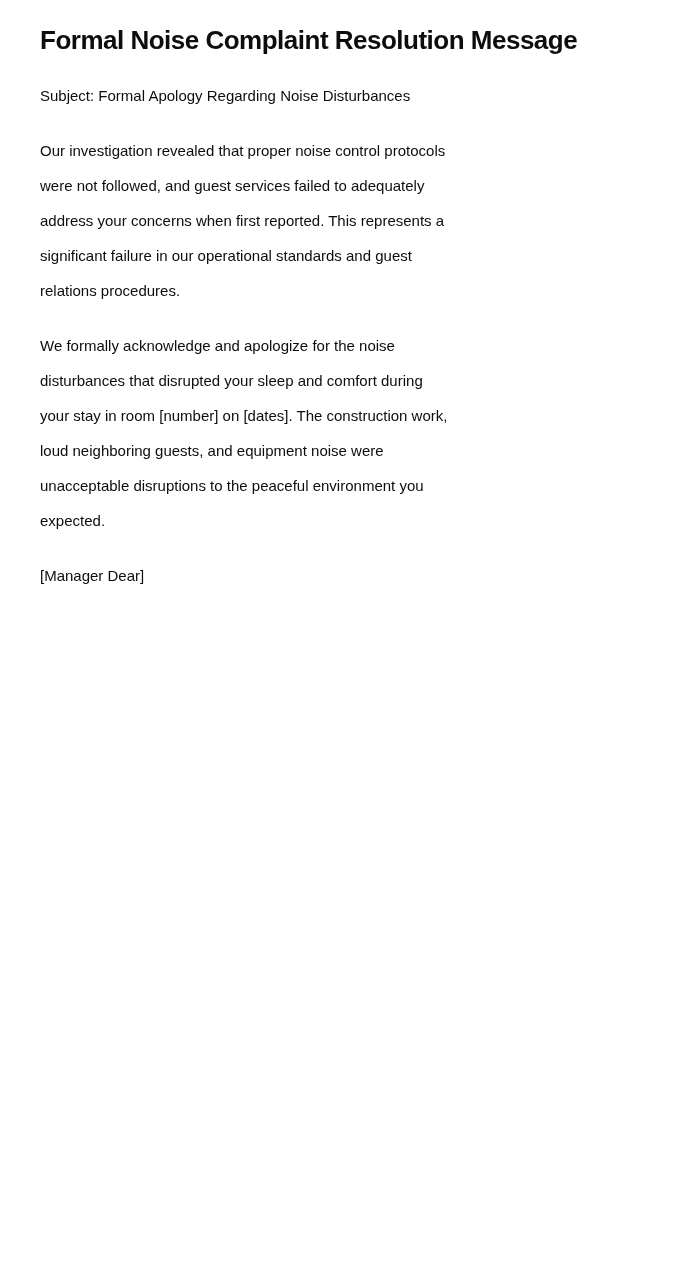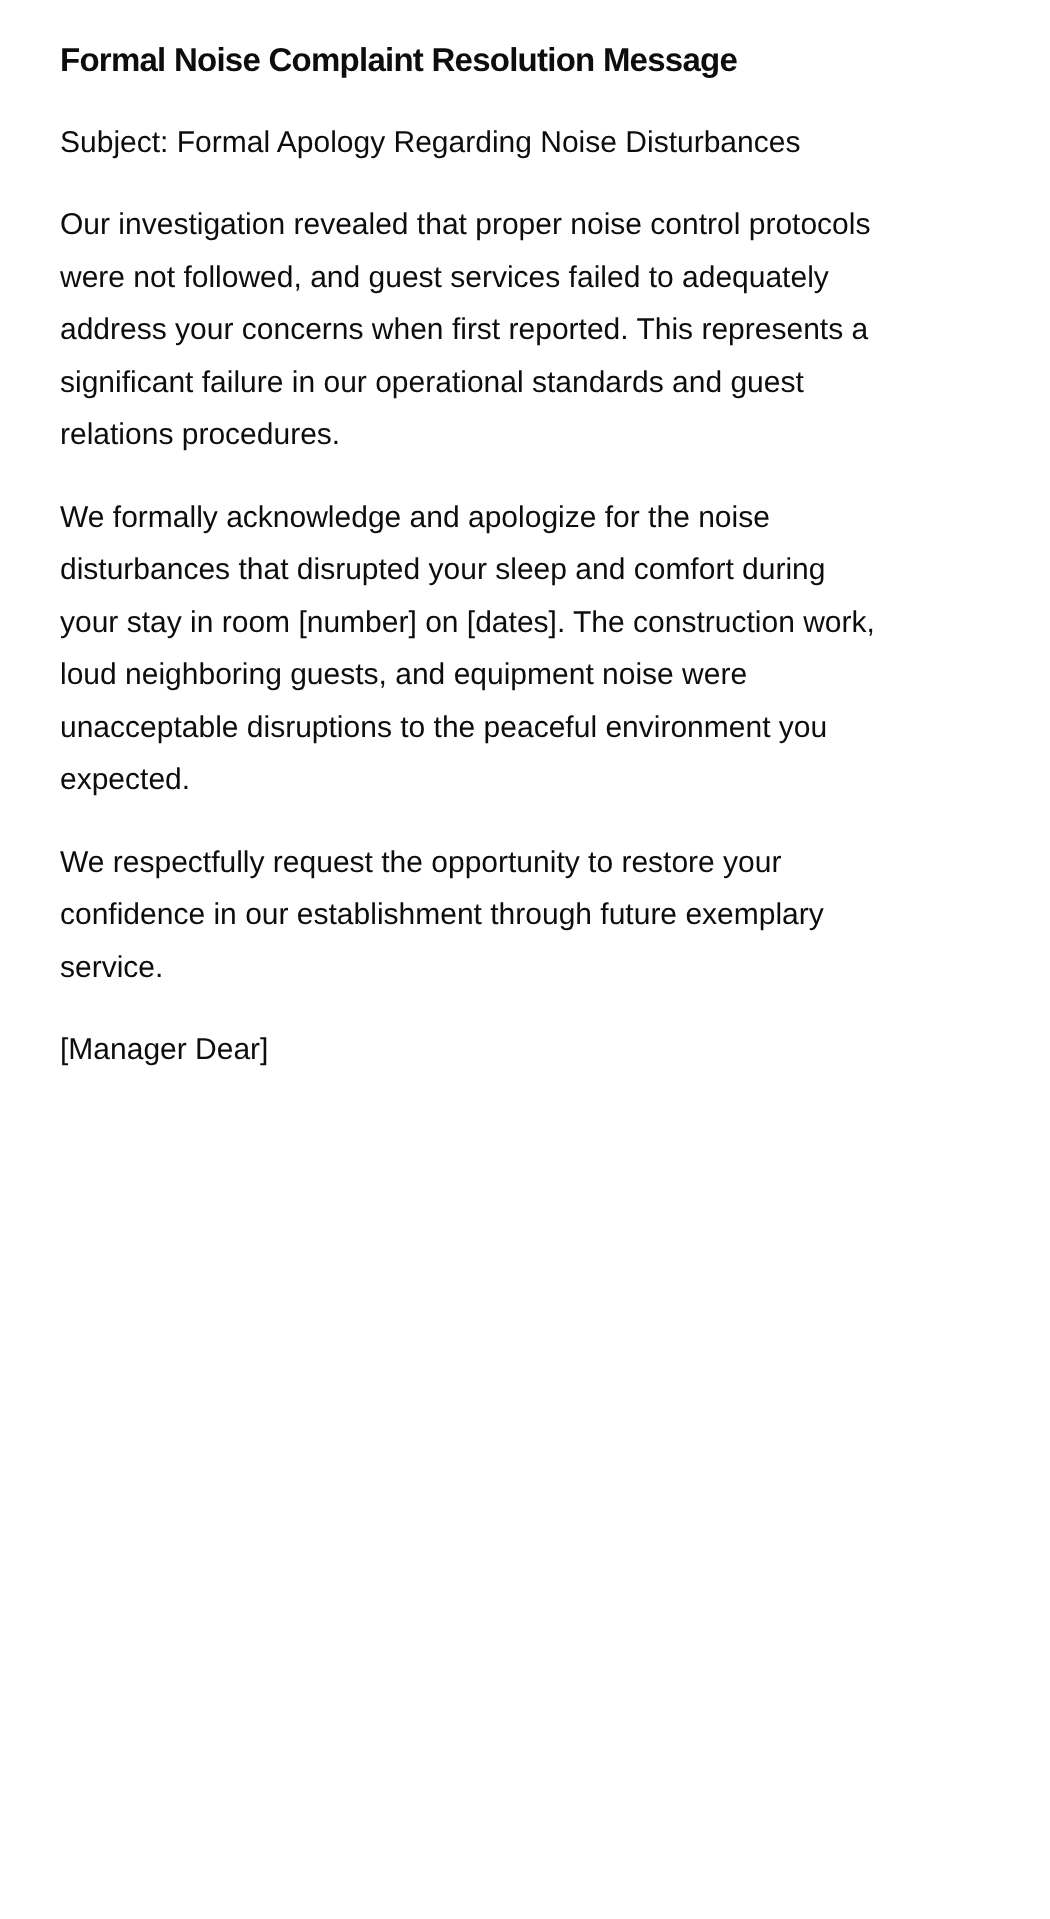--- a/index.html
+++ b/index.html
@@ -12,29 +12,29 @@
     background: #ffffff;
     color: #0d0d0d;
     font-family: "Liberation Sans", "DejaVu Sans", sans-serif;
     overflow: hidden;
   }
   .doc {
     padding: 24px 40px 0 40px;
     width: 620px;
   }
   .doc-title {
-    font-size: 22px;
+    font-size: 26px;
     line-height: 32px;
     font-weight: 700;
     letter-spacing: -0.5px;
     margin: 0 0 22px 0;
     color: #0d0d0d;
   }
   .para {
-    font-size: 20px;
+    font-size: 15px;
     line-height: 35px;
     font-weight: 400;
     margin: 0 0 20px 0;
     white-space: pre-line; 
     letter-spacing: 0;
   }
 </style>
 </head>
 <body style="background: rgb(255, 255, 255); color: rgb(13, 13, 13);">
 
@@ -52,20 +52,17 @@
 
   <p class="para">We formally acknowledge and apologize for the noise
 disturbances that disrupted your sleep and comfort during
 your stay in room [number] on [dates]. The construction work,
 loud neighboring guests, and equipment noise were
 unacceptable disruptions to the peaceful environment you
 expected.</p>
 
 
 
-  <p class="para">We respectfully request the opportunity to restore your
-confidence in our establishment through future exemplary
-service.</p>
 
 
   <p class="para">[Manager Dear]</p>
 
 </div>
 
 </body></html>

